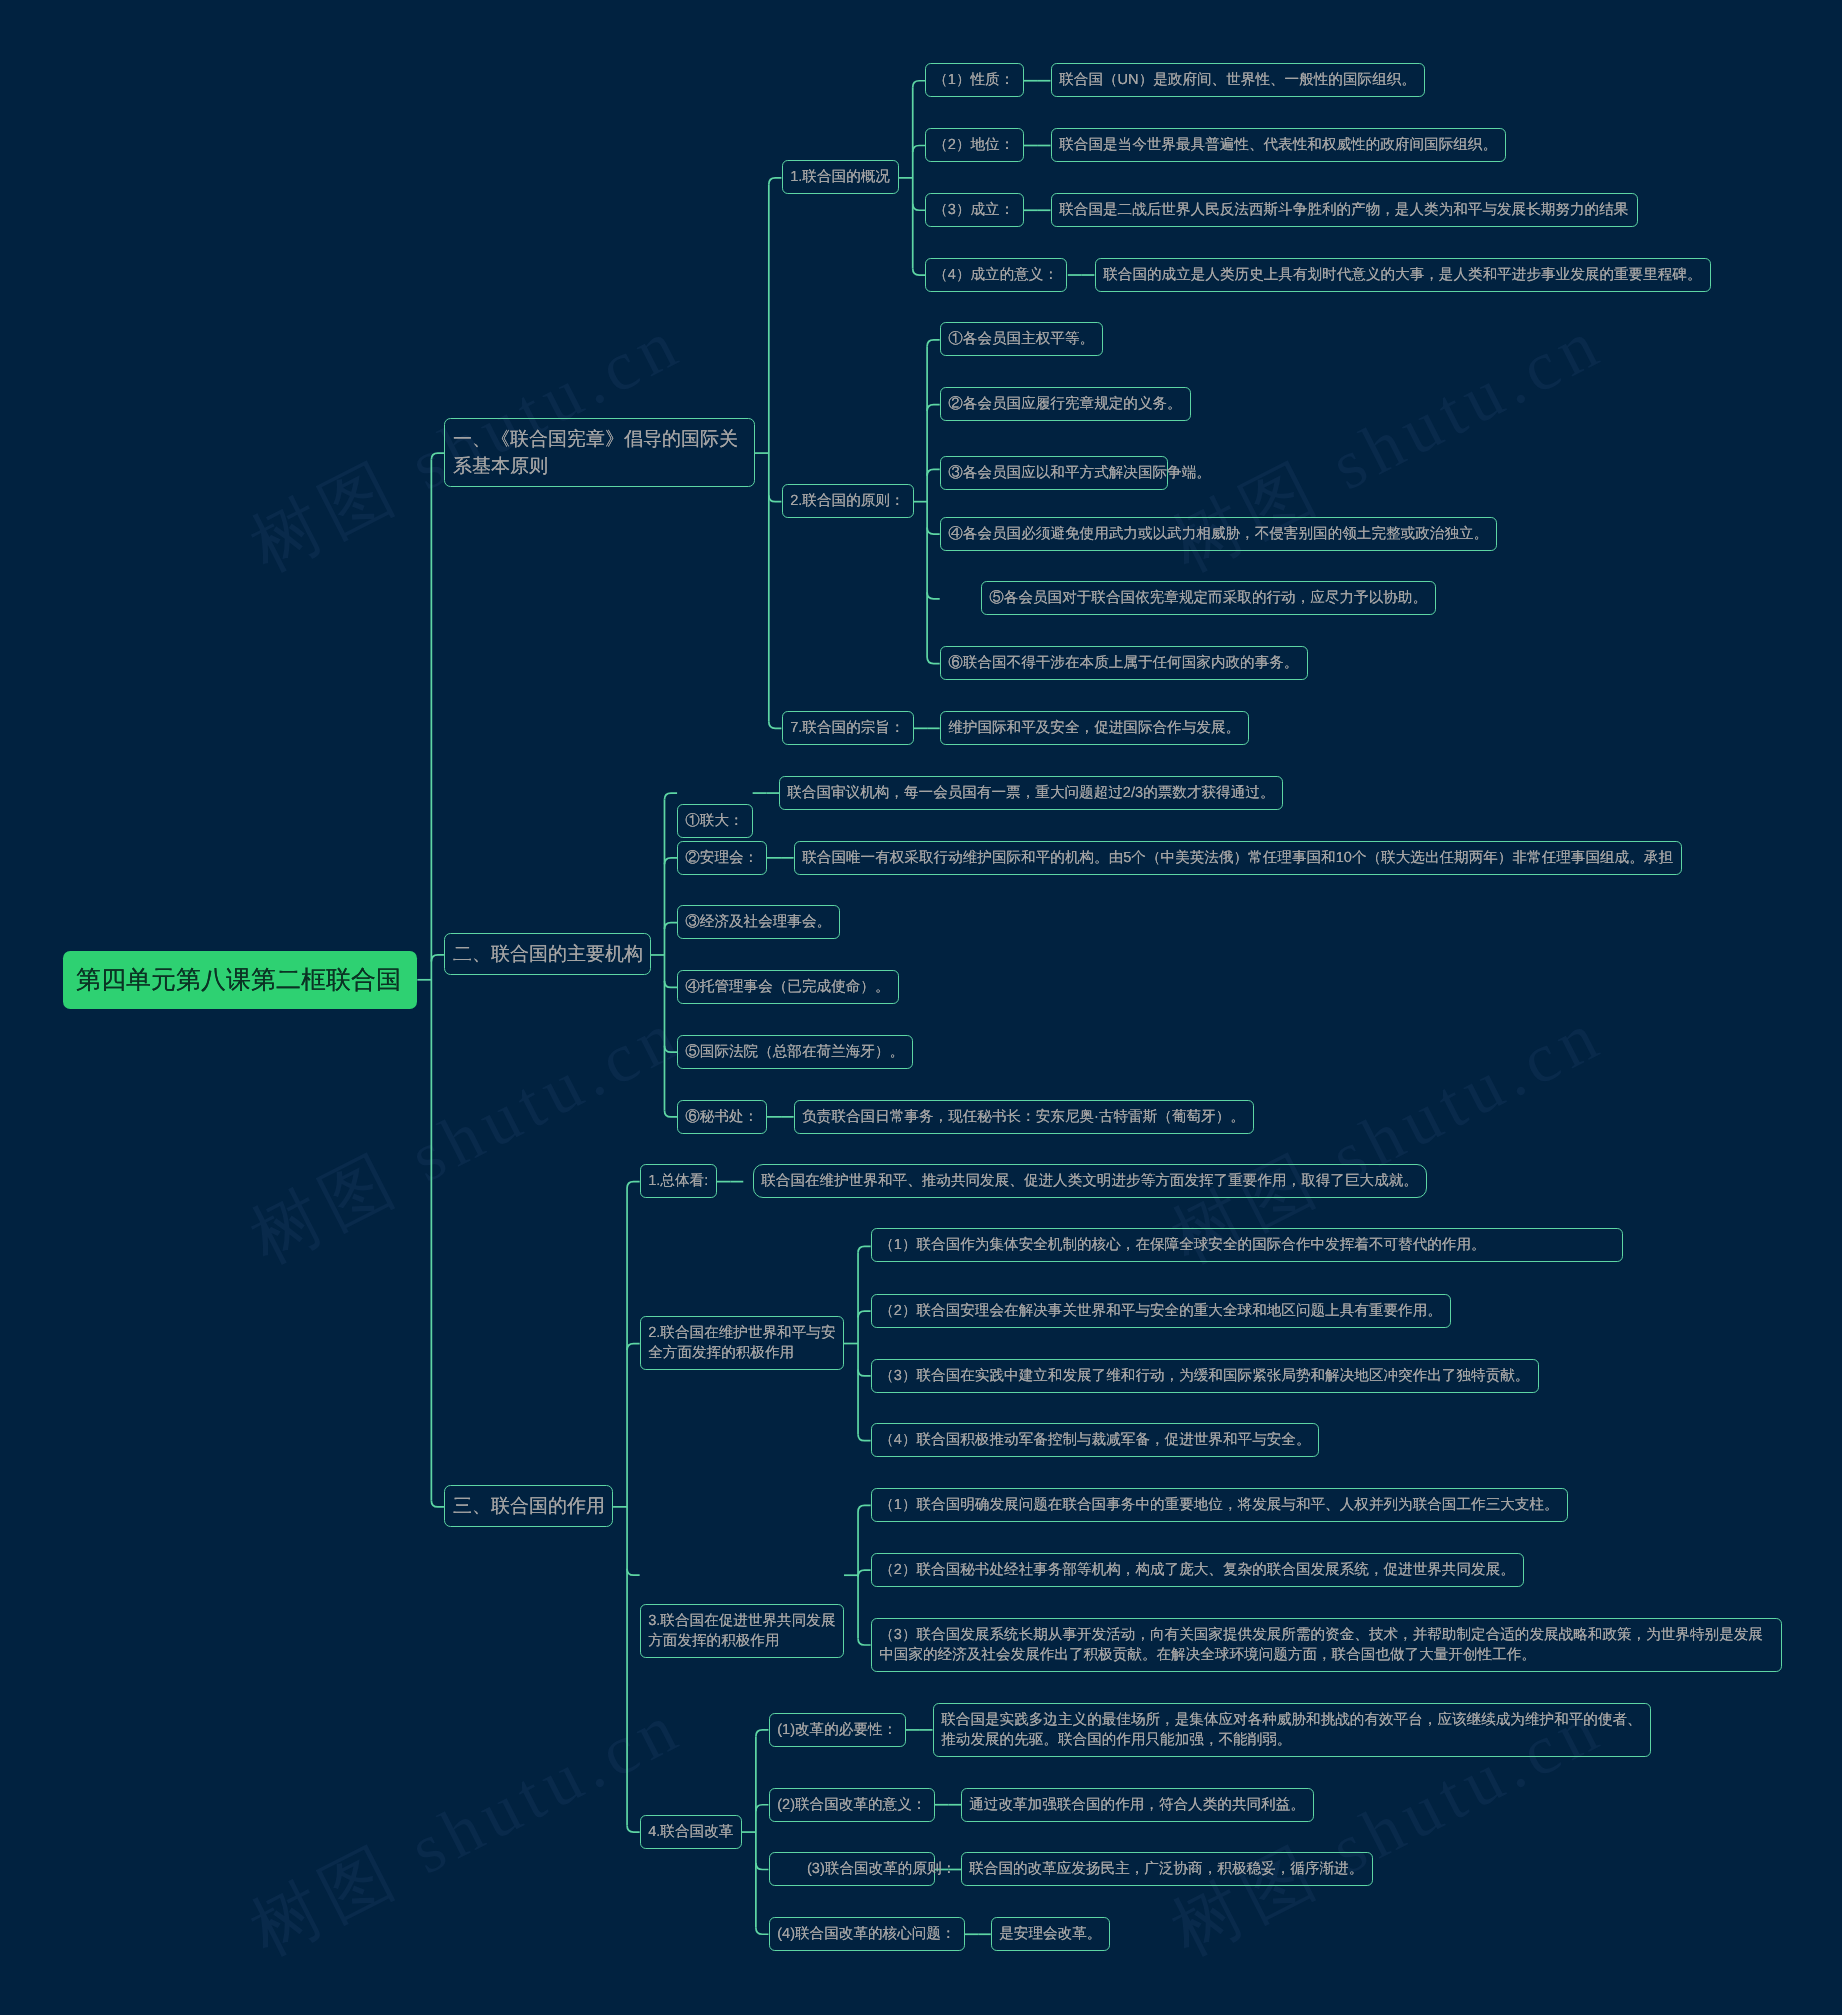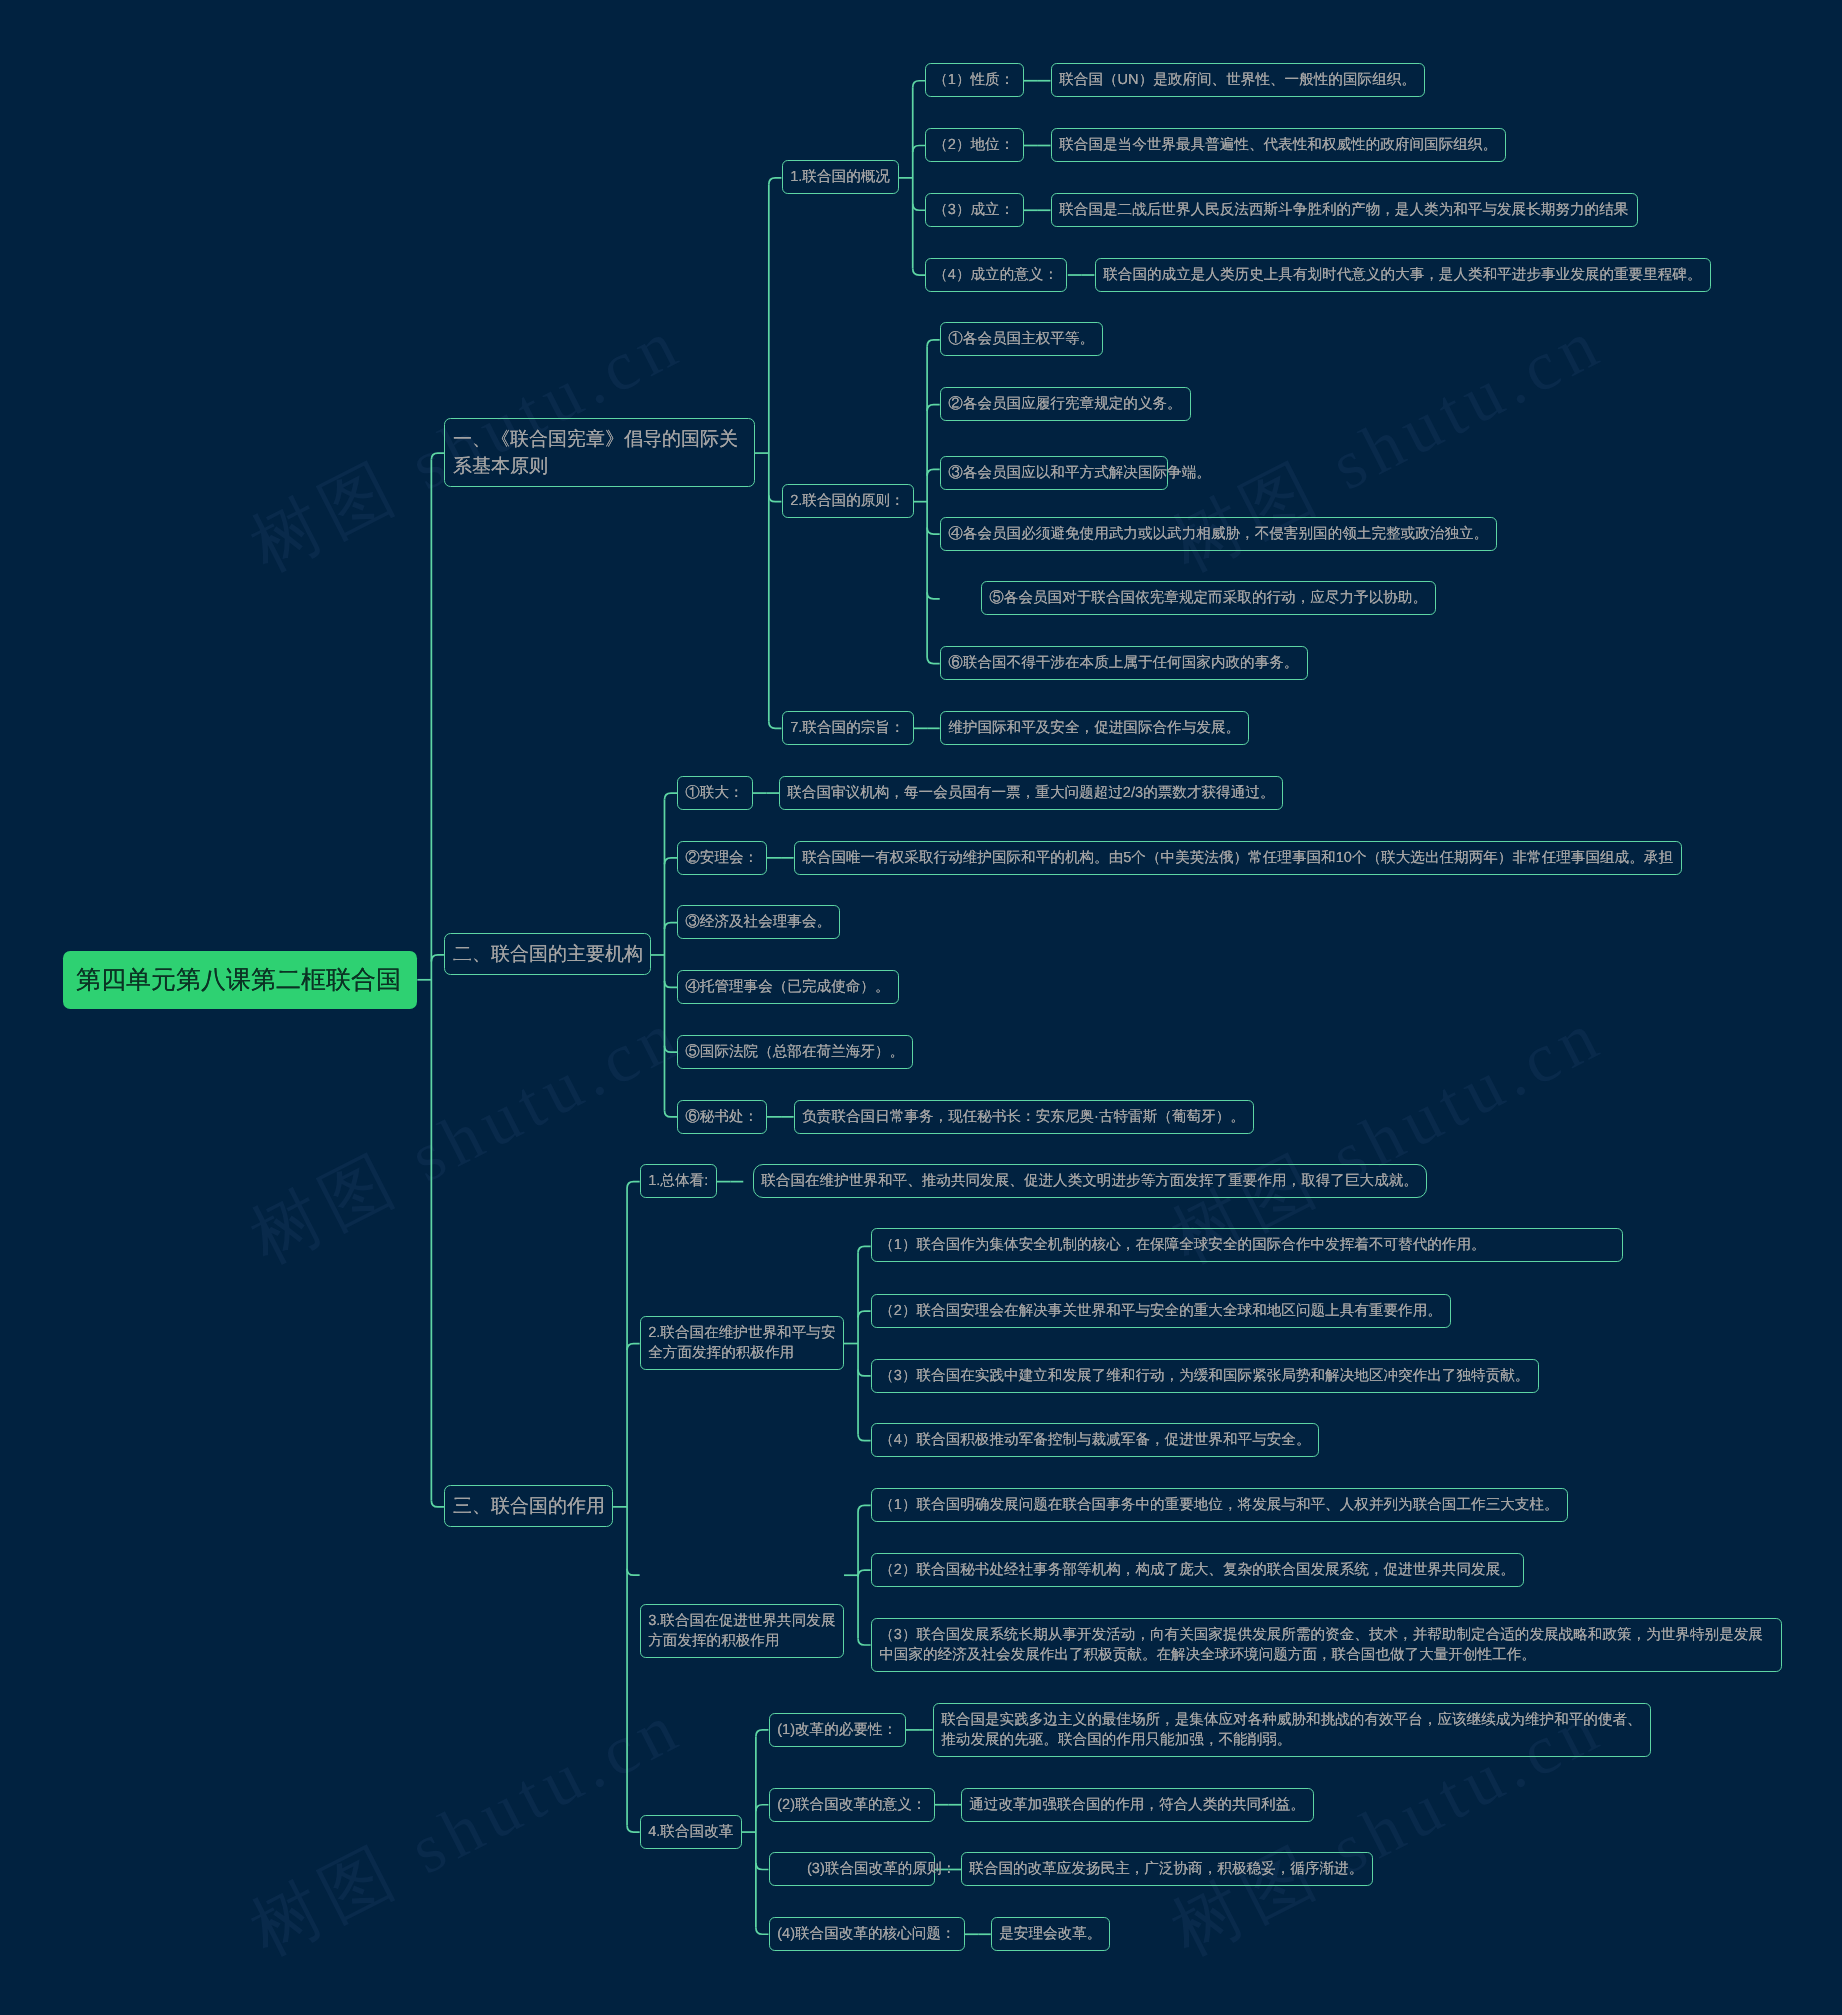--- a/index.html
+++ b/index.html
@@ -135,21 +135,21 @@
       <div class="node" style="max-width: 911px; left: 782px; top: 484px; width: 132px;">2.联合国的原则：</div>
       <div class="node" style="max-width: 911px; left: 940px; top: 322px; width: 163px;">①各会员国主权平等。</div>
       <div class="node" style="max-width: 911px; left: 940px; top: 387px; width: 251px;">②各会员国应履行宪章规定的义务。</div>
       <div class="node" style="max-width: 911px; left: 940px; top: 456px; width: 228px;">③各会员国应以和平方式解决国际争端。</div>
       <div class="node" style="max-width: 911px; left: 940px; top: 517px; width: 557px;">④各会员国必须避免使用武力或以武力相威胁，不侵害别国的领土完整或政治独立。</div>
       <div class="node" style="max-width: 911px; left: 940px; top: 581px; width: 455px; margin-left: 41px;">⑤各会员国对于联合国依宪章规定而采取的行动，应尽力予以协助。</div>
       <div class="node" style="max-width: 911px; left: 940px; top: 646px; width: 368px;">⑥联合国不得干涉在本质上属于任何国家内政的事务。</div>
       <div class="node" style="max-width: 911px; left: 782px; top: 711px; width: 132px;">7.联合国的宗旨：</div>
       <div class="node" style="max-width: 911px; left: 940px; top: 711px; width: 309px;">维护国际和平及安全，促进国际合作与发展。</div>
       <div class="node d1" style="max-width: 911px; left: 444px; top: 933px; width: 207px;">二、联合国的主要机构</div>
-      <div class="node" style="max-width: 911px; left: 677px; top: 776px; width: 76px;">①联大：</div>
+      <div class="node" style="max-width: 911px; left: 677px; top: 804px; width: 76px;">①联大：</div>
       <div class="node" style="max-width: 911px; left: 779px; top: 776px; width: 504px;">联合国审议机构，每一会员国有一票，重大问题超过2/3的票数才获得通过。</div>
       <div class="node" style="max-width: 911px; left: 677px; top: 841px; width: 90px;">②安理会：</div>
       <div class="node" style="max-width: 911px; left: 794px; top: 841px; width: 888px;">联合国唯一有权采取行动维护国际和平的机构。由5个（中美英法俄）常任理事国和10个（联大选出任期两年）非常任理事国组成。承担</div>
       <div class="node" style="max-width: 911px; left: 677px; top: 905px; width: 163px;">③经济及社会理事会。</div>
       <div class="node" style="max-width: 911px; left: 677px; top: 970px; width: 222px;">④托管理事会（已完成使命）。</div>
       <div class="node" style="max-width: 911px; left: 677px; top: 1035px; width: 236px;">⑤国际法院（总部在荷兰海牙）。</div>
       <div class="node" style="max-width: 911px; left: 677px; top: 1100px; width: 90px;">⑥秘书处：</div>
       <div class="node" style="max-width: 911px; left: 794px; top: 1100px; width: 460px;">负责联合国日常事务，现任秘书长：安东尼奥·古特雷斯（葡萄牙）。</div>
       <div class="node d1" style="max-width: 911px; left: 444px; top: 1485px; width: 169px;">三、联合国的作用</div>
       <div class="node" style="max-width: 911px; left: 640px; top: 1164px; width: 77px;">1.总体看:</div>

